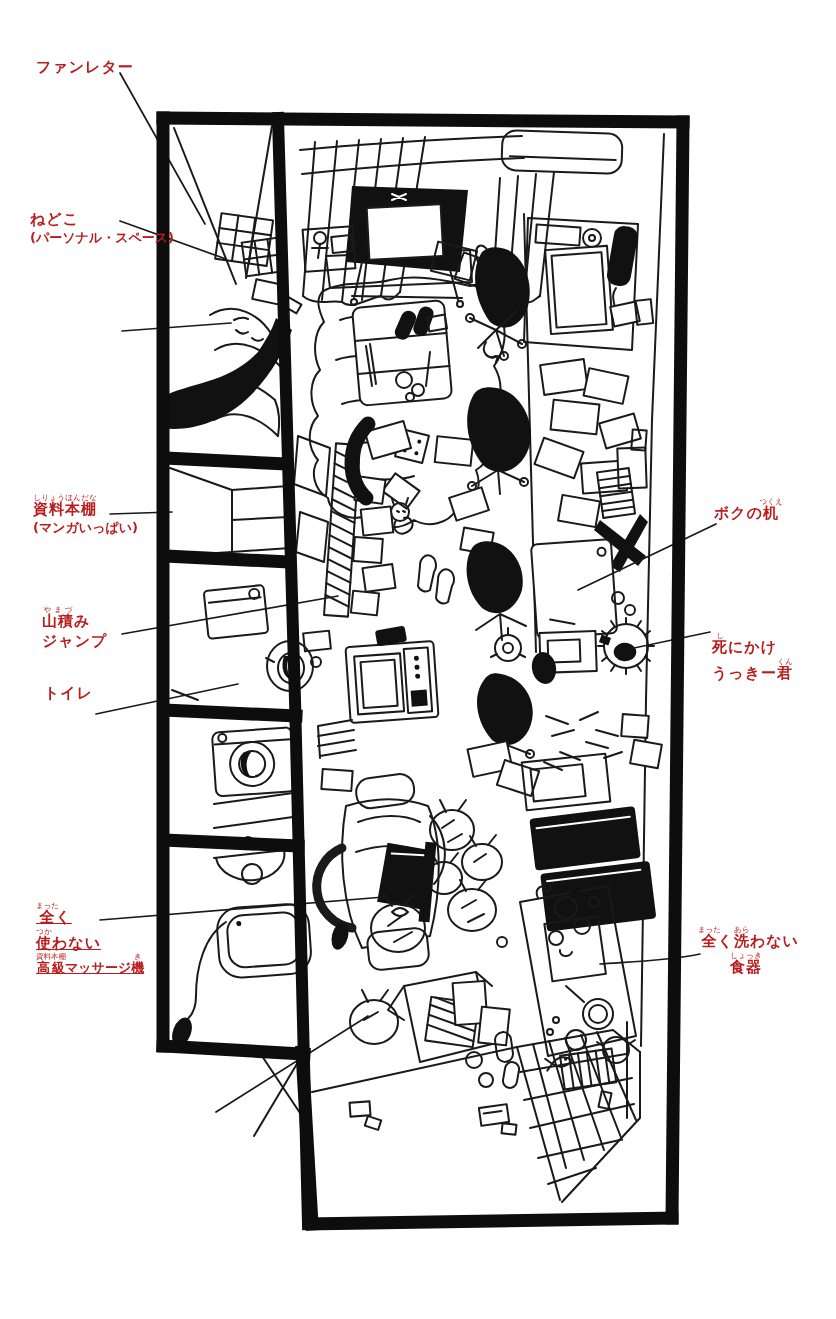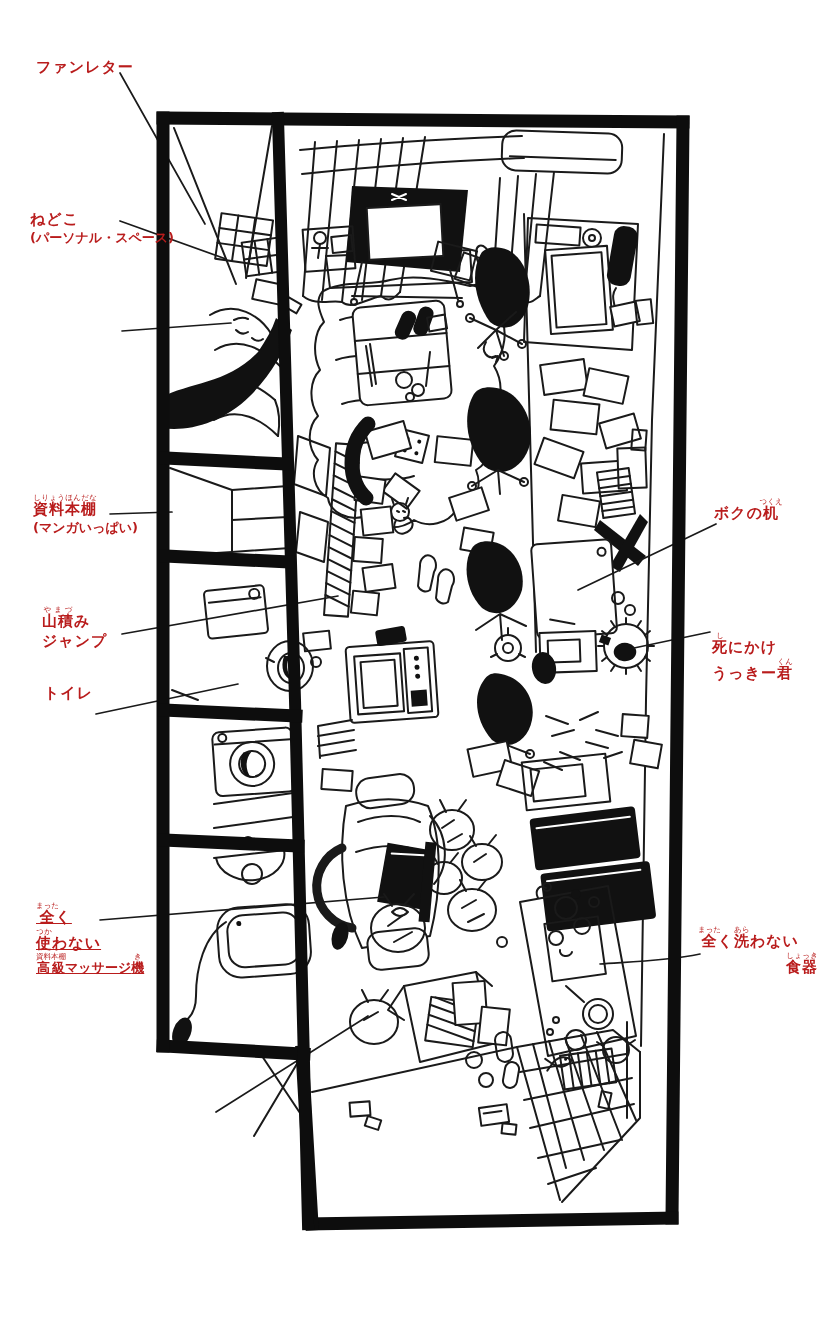--- a/index.html
+++ b/index.html
@@ -550,17 +550,17 @@
 </div>
 
 <div class="label" style="left:36px;top:902px;text-decoration:underline;">
   <span class="line"><ruby>全<rt>まった</rt></ruby>く</span>
   <span class="line"><ruby>使<rt>つか</rt></ruby>わない</span>
   <span class="line sub"><ruby>高級<rt>資料本棚</rt></ruby>マッサージ<ruby>機<rt>き</rt></ruby></span>
 </div>
 
 <div class="label" style="left:698px;top:926px;">
   <span class="line"><ruby>全<rt>まった</rt></ruby>く<ruby>洗<rt>あら</rt></ruby>わない</span>
-  <span class="line" style="margin-left:88px;"><ruby>食器<rt>しょっき</rt></ruby></span>
+  <span class="line" style="margin-left:32px;"><ruby>食器<rt>しょっき</rt></ruby></span>
 </div>
 
 
 </div>
 
 </body></html>

